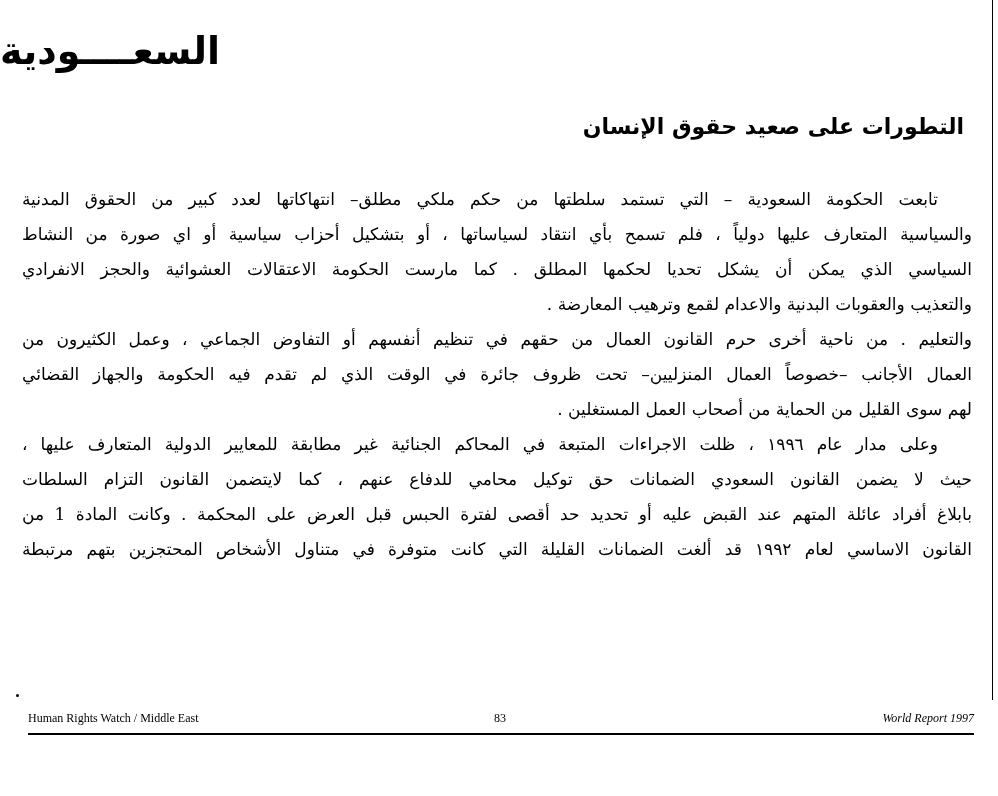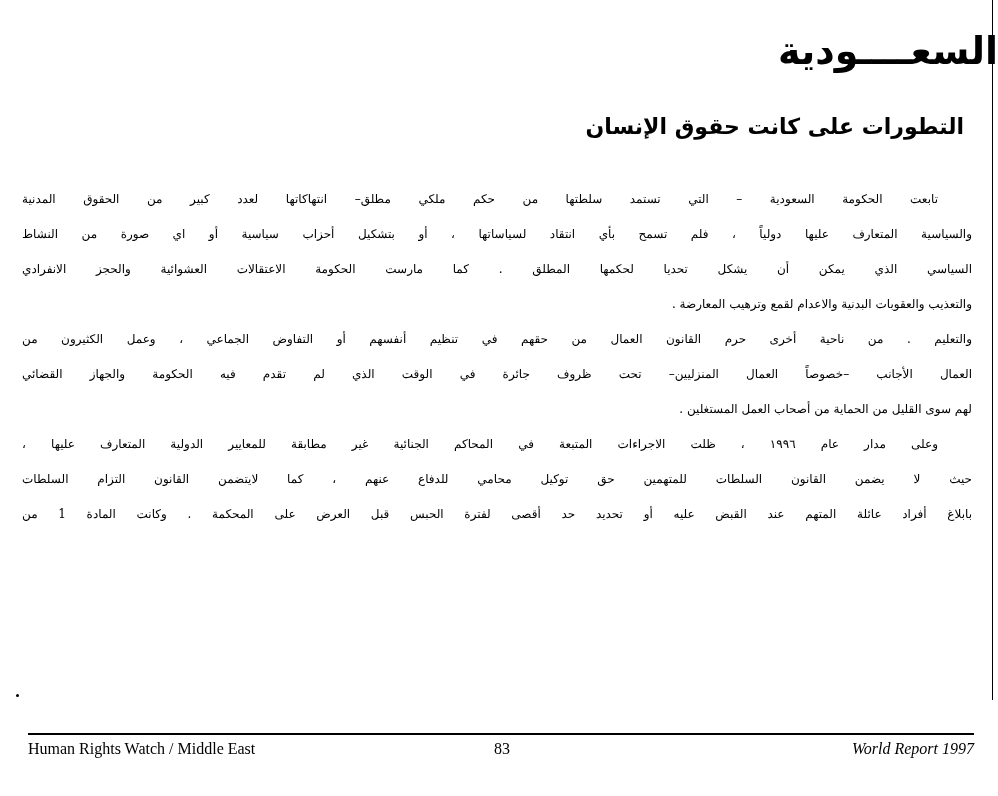--- a/index.html
+++ b/index.html
@@ -2,69 +2,70 @@
 <html><head>
   <meta charset="utf-8">
   <style>
     html, body { margin: 0; padding: 0; }
     body {
       width: 998px; height: 796px; background: #ffffff; position: relative; overflow: hidden;
       font-family: "DejaVu Serif", "Liberation Serif", serif; color: #000;
     }
     .edge-line { position: absolute; left: 992px; top: 0; width: 1px; height: 700px; background: #000; }
     .title {
-      position: absolute; top: 4px; left: 0; width: 998px; text-align: right;
+      position: absolute; top: 4px; left: 0; width: 998px; text-align: left;
       font-family: "DejaVu Sans", sans-serif; font-weight: bold; font-size: 38px; letter-spacing: 0;
       direction: rtl;
     }
     .subtitle {
       position: absolute; top: 96px; right: 34px;
       font-family: "DejaVu Sans", sans-serif; font-size: 22px; direction: rtl;
     }
     .body-text {
       position: absolute; top: 182px; left: 22px; width: 950px;
       direction: rtl; text-align: justify;
-      font-family: "DejaVu Serif", serif; font-size: 12px; line-height: 35px;
+      font-family: "DejaVu Serif", serif; font-size: 17px; line-height: 35px;
     }
     .line { display: block; text-align-last: justify; white-space: nowrap; overflow: hidden; height: 35px; }
     .line.last { text-align-last: right; }
     .stray-dot { position: absolute; left: 16px; top: 694px; width: 3px; height: 3px; background: #000; border-radius: 50%; }
     .footer-rule { position: absolute; left: 28px; top: 733px; width: 946px; height: 2px; background: #000; }
     .footer {
-      position: absolute; top: 740px; left: 28px; width: 946px; height: 22px;
-      font-family: "Liberation Serif", serif; font-size: 16px;
+      position: absolute; top: 711px; left: 28px; width: 946px; height: 22px;
+      font-family: "Liberation Serif", serif; font-size: 12px;
     }
     .footer .left { position: absolute; left: 0; top: 0; }
     .footer .center { position: absolute; left: 466px; top: 0; }
     .footer .right { position: absolute; right: 0; top: 0; font-style: italic; }
   </style>
 </head>
 <body>
 
 <div class="edge-line"></div>
 
 <h1 class="title">السعــــودية</h1>
-<h2 class="subtitle">التطورات على كانت حقوق الإنسان</h2>
+<h2 class="subtitle">التطورات على صعيد حقوق الإنسان</h2>
 
 <div class="body-text">
   <div>
     <span class="line" style="padding-right:34px">تابعت الحكومة السعودية – التي تستمد سلطتها من حكم ملكي مطلق– انتهاكاتها لعدد كبير من الحقوق المدنية</span>
     <span class="line">والسياسية المتعارف عليها دولياً ، فلم تسمح بأي انتقاد لسياساتها ، أو بتشكيل أحزاب سياسية أو اي صورة من النشاط</span>
     <span class="line">السياسي الذي يمكن أن يشكل تحديا لحكمها المطلق . كما مارست الحكومة الاعتقالات العشوائية والحجز الانفرادي</span>
     <span class="line last">والتعذيب والعقوبات البدنية والاعدام لقمع وترهيب المعارضة .</span>
   </div>
   <div>
     <span class="line">والتعليم . من ناحية أخرى حرم القانون العمال من حقهم في تنظيم أنفسهم أو التفاوض الجماعي ، وعمل الكثيرون من</span>
     <span class="line">العمال الأجانب –خصوصاً العمال المنزليين– تحت ظروف جائرة في الوقت الذي لم تقدم فيه الحكومة والجهاز القضائي</span>
     <span class="line last">لهم سوى القليل من الحماية من أصحاب العمل المستغلين .</span>
   </div>
   <div>
     <span class="line" style="padding-right:34px">وعلى مدار عام ١٩٩٦ ، ظلت الاجراءات المتبعة في المحاكم الجنائية غير مطابقة للمعايير الدولية المتعارف عليها ،</span>
-    <span class="line">حيث لا يضمن القانون السلطات للمتهمين حق توكيل محامي للدفاع عنهم ، كما لايتضمن القانون التزام السلطات</span>
+    <span class="line">حيث لا يضمن القانون السعودي الضمانات حق توكيل محامي للدفاع عنهم ، كما لايتضمن القانون التزام السلطات</span>
     <span class="line">بابلاغ أفراد عائلة المتهم عند القبض عليه أو تحديد حد أقصى لفترة الحبس قبل العرض على المحكمة . وكانت المادة 1 من</span>
+    <span class="line">القانون الاساسي لعام ١٩٩٢ قد ألغت الضمانات القليلة التي كانت متوفرة في متناول الأشخاص المحتجزين بتهم مرتبطة</span>
   </div>
 </div>
 
 <div class="stray-dot"></div>
 <div class="footer-rule"></div>
 <div class="footer">
   <span class="left">Human Rights Watch / Middle East</span>
   <span class="center">83</span>
   <span class="right">World Report 1997</span>
 </div>

